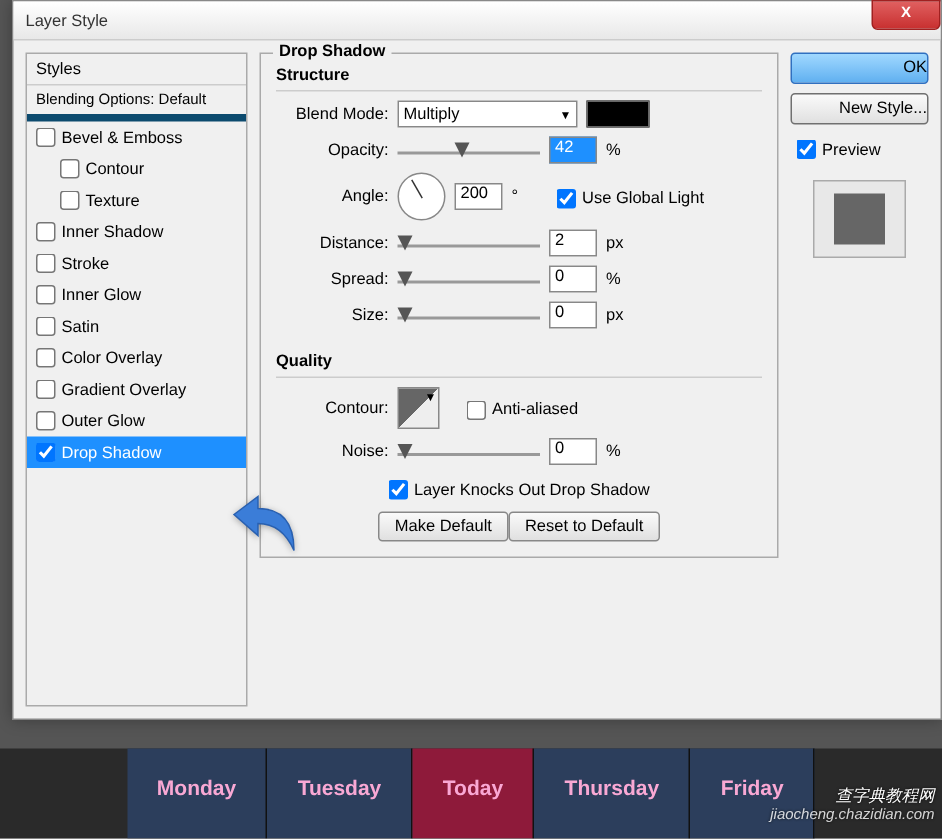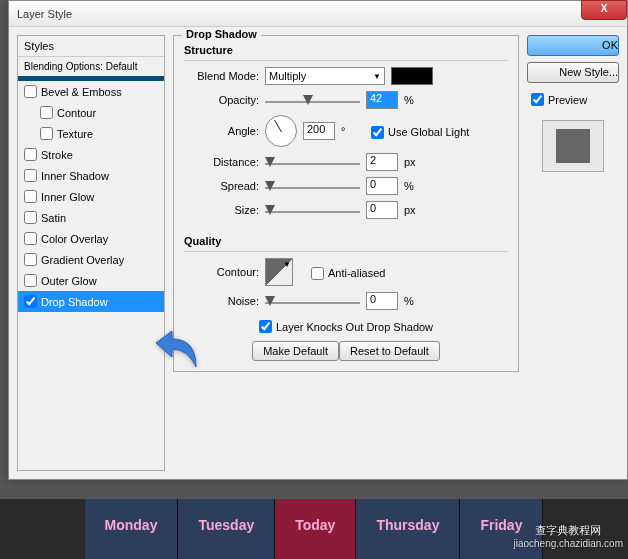--- a/index.html
+++ b/index.html
@@ -1,21 +1,21 @@
 <!DOCTYPE html>
 <html><head>
 <meta charset="utf-8">
 <style>
 * { box-sizing: border-box; margin: 0; padding: 0; font-family: "Segoe UI", Tahoma, sans-serif; font-size: 11px; }
 body { background: #888; width: 628px; height: 559px; overflow: hidden; position: relative; }
 .bg { position: absolute; top: 0; left: 0; right: 0; bottom: 0; background: linear-gradient(#555, #555); }
 .bg-tabs { position: absolute; bottom: 0; left: 0; right: 0; height: 60px; display: flex; justify-content: center; background: #2a2a2a; }
 .bg-tab { color: #f9a8d4; font-weight: bold; font-size: 14px; padding: 18px 20px; border-right: 1px solid #111; background: #2c3e5c; }
 .bg-tab.active { background: #8e1a3a; }
-.watermark { position: absolute; right: 5px; bottom: 10px; color: #fff; font-size: 14px; text-align: center; text-shadow: 0 0 2px #000; }
+.watermark { position: absolute; right: 5px; bottom: 10px; color: #fff; font-size: 14px; text-align: right; text-shadow: 0 0 2px #000; font-style: italic; }
 .watermark .sub { font-size: 10px; opacity: 0.8; }
 
 .dialog { position: absolute; top: 0; left: 8px; right: 0; height: 480px; background: #f0f0f0; border: 1px solid #888; box-shadow: 0 0 10px rgba(0,0,0,0.3); }
 .titlebar { height: 26px; background: linear-gradient(#fff, #e8e8e8); border-bottom: 1px solid #ccc; display: flex; align-items: center; padding-left: 8px; position: relative; }
 .titlebar span { color: #333; }
 .close-btn { position: absolute; right: 0; top: -1px; width: 46px; height: 20px; background: linear-gradient(#e06060, #c83030); border: 1px solid #a02020; border-radius: 0 0 4px 4px; color: #fff; text-align: center; line-height: 16px; font-size: 10px; font-weight: bold; }
 
 .content { display: flex; padding: 8px; gap: 8px; height: calc(100% - 26px); }
 .styles-panel { width: 148px; border: 1px solid #aaa; background: #f0f0f0; }
 .styles-header { padding: 4px 6px; border-bottom: 1px solid #ccc; font-size: 11px; }
@@ -94,25 +94,25 @@
           <div class="style-item indent">
             <input type="checkbox" style="">
             <span>Contour</span>
           </div>
           <div class="style-item indent">
             <input type="checkbox" style="">
             <span>Texture</span>
           </div>
           <div class="style-item">
             <input type="checkbox" style="">
+            <span>Inner Shadow</span>
+          </div>
+          <div class="style-item">
+            <input type="checkbox" style="">
             <span>Stroke</span>
-          </div>
-          <div class="style-item">
-            <input type="checkbox" style="">
-            <span>Inner Shadow</span>
           </div>
           <div class="style-item">
             <input type="checkbox" style="">
             <span>Inner Glow</span>
           </div>
           <div class="style-item">
             <input type="checkbox" style="">
             <span>Satin</span>
           </div>
           <div class="style-item">

